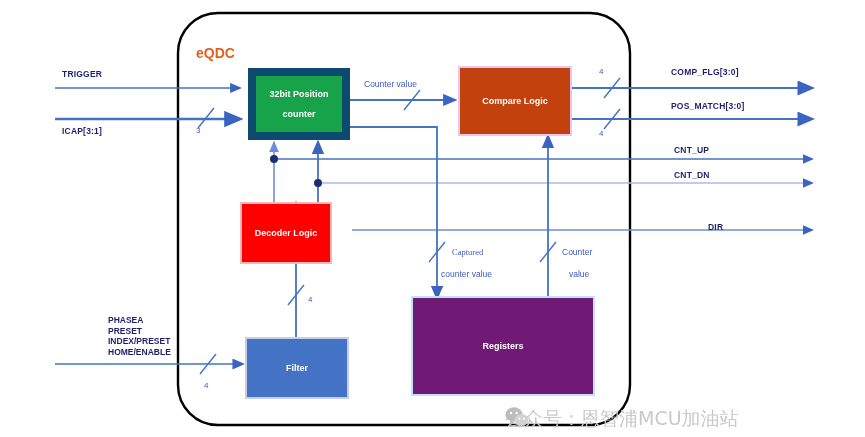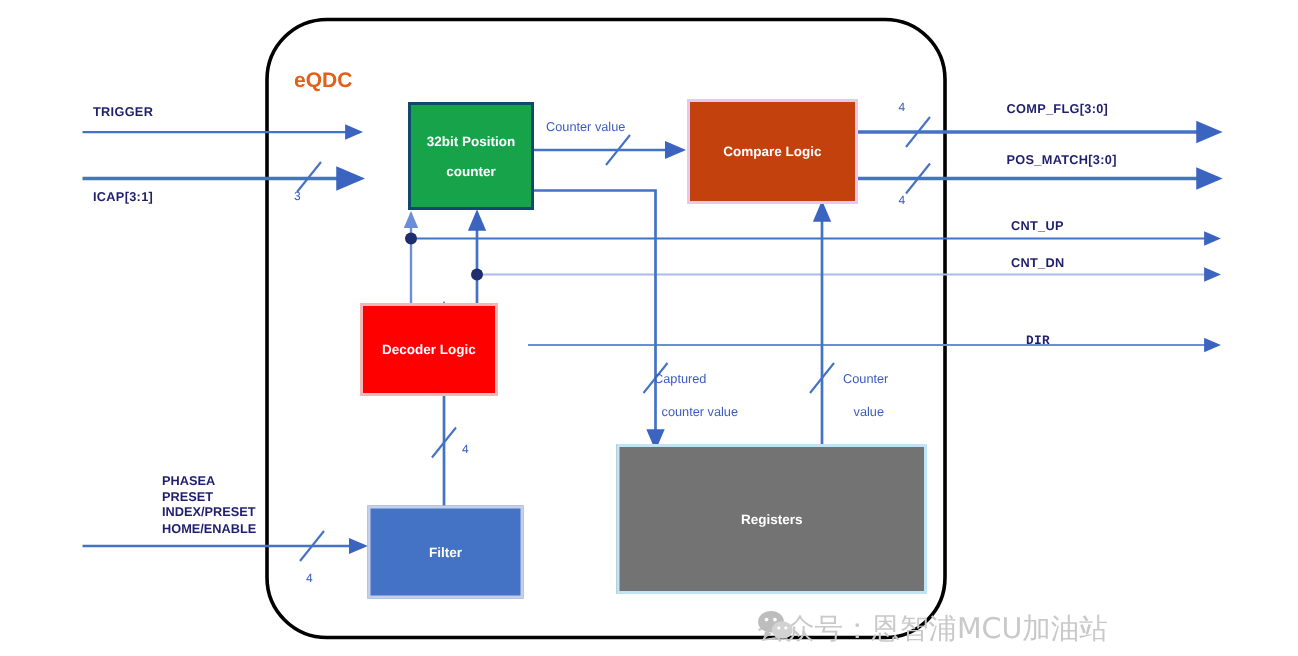--- a/index.html
+++ b/index.html
@@ -93,21 +93,21 @@
     <line x1="548" y1="298" x2="548" y2="136" stroke="#4472c4" stroke-width="1.8" marker-end="url(#ahb)"></line>
     <line x1="540" y1="262" x2="556" y2="242" stroke="#4472c4" stroke-width="1.4"></line>
 
     <line x1="572" y1="88" x2="812" y2="88" stroke="#4472c4" stroke-width="2.2" marker-end="url(#ahb)"></line>
     <line x1="604" y1="98" x2="620" y2="78" stroke="#4472c4" stroke-width="1.4"></line>
 
     <line x1="572" y1="119" x2="812" y2="119" stroke="#4472c4" stroke-width="2.2" marker-end="url(#ahb)"></line>
     <line x1="604" y1="129" x2="620" y2="109" stroke="#4472c4" stroke-width="1.4"></line>
   </svg>
 
-  <div class="block" style="left:248px;top:68px;width:84px;height:72px;background:#16a34a;border:2px solid #0c4a6e;margin-left:24px;">
+  <div class="block" style="left:248px;top:68px;width:102px;height:72px;background:#16a34a;border:8px solid #0c4a6e;">
     <div class="blk-label">
       <span>32bit Position</span>
       <span>counter</span>
     </div>
   </div>
 
   <div class="block" style="left:458px;top:66px;width:114px;height:70px;background:#c2410c;border:2px solid #e7c6f2;">
     <div class="blk-label">
       <span>Compare Logic</span>
     </div>
@@ -118,21 +118,21 @@
       <span>Decoder Logic</span>
     </div>
   </div>
 
   <div class="block" style="left:245px;top:337px;width:104px;height:62px;background:#4472c4;border:2px solid #c6cfe8;">
     <div class="blk-label">
       <span>Filter</span>
     </div>
   </div>
 
-  <div class="block" style="left:411px;top:296px;width:207px;height:100px;background:#737373;border:2px solid #bfe4f7;">
+  <div class="block" style="left:411px;top:296px;width:184px;height:100px;background:#701a75;border:2px solid #bfe4f7;">
     <div class="blk-label">
       <span>Registers</span>
     </div>
   </div>
 
   <div class="eqdc" style="left:196px;top:45px;">eQDC</div>
 
   <div class="sig" style="left:62px;top:69px;">TRIGGER</div>
   <div class="sig" style="left:62px;top:126px;">ICAP[3:1]</div>
   <div class="bitnum" style="left:196px;top:126px;">3</div>
@@ -142,35 +142,35 @@
     <div>PRESET</div>
     <div>INDEX/PRESET</div>
     <div>HOME/ENABLE</div>
   </div>
   <div class="bitnum" style="left:204px;top:381px;">4</div>
 
   <div class="bitnum" style="left:308px;top:295px;">4</div>
 
   <div class="note" style="left:364px;top:79px;">Counter value</div>
 
-  <div class="note" style="left:436px;top:247px;">Captured</div>
+  <div class="note" style="left:452px;top:247px;font-family:Liberation Serif, serif;">Captured</div>
   <div class="note" style="left:441px;top:269px;">counter value</div>
 
   <div class="note" style="left:562px;top:247px;">Counter</div>
   <div class="note" style="left:569px;top:269px;">value</div>
 
   <div class="sig" style="left:671px;top:67px;">COMP_FLG[3:0]</div>
   <div class="bitnum" style="left:599px;top:67px;">4</div>
 
   <div class="sig" style="left:671px;top:101px;">POS_MATCH[3:0]</div>
   <div class="bitnum" style="left:599px;top:129px;">4</div>
 
   <div class="sig" style="left:674px;top:145px;">CNT_UP</div>
   <div class="sig" style="left:674px;top:170px;">CNT_DN</div>
-  <div class="sig" style="left:684px;top:222px;font-family:Liberation Mono, monospace;">DIR</div>
+  <div class="sig" style="left:708px;top:222px;">DIR</div>
 
   <div class="wm" style="left:505px;top:406px;">
     <svg class="wm-badge" viewBox="0 0 24 22">
       <ellipse cx="9" cy="8.5" rx="8.6" ry="7.2" fill="#bdbdbd"></ellipse>
       <path d="M5 15 L4 20 L9.5 16.5 Z" fill="#bdbdbd"></path>
       <circle cx="6" cy="7" r="1.25" fill="#ffffff"></circle>
       <circle cx="11.6" cy="7" r="1.25" fill="#ffffff"></circle>
       <ellipse cx="16.5" cy="14" rx="7" ry="5.9" fill="#d2d2d2"></ellipse>
       <path d="M20 19.5 L21 22 L17.2 20 Z" fill="#d2d2d2"></path>
       <circle cx="14.2" cy="12.6" r="1.05" fill="#ffffff"></circle>

